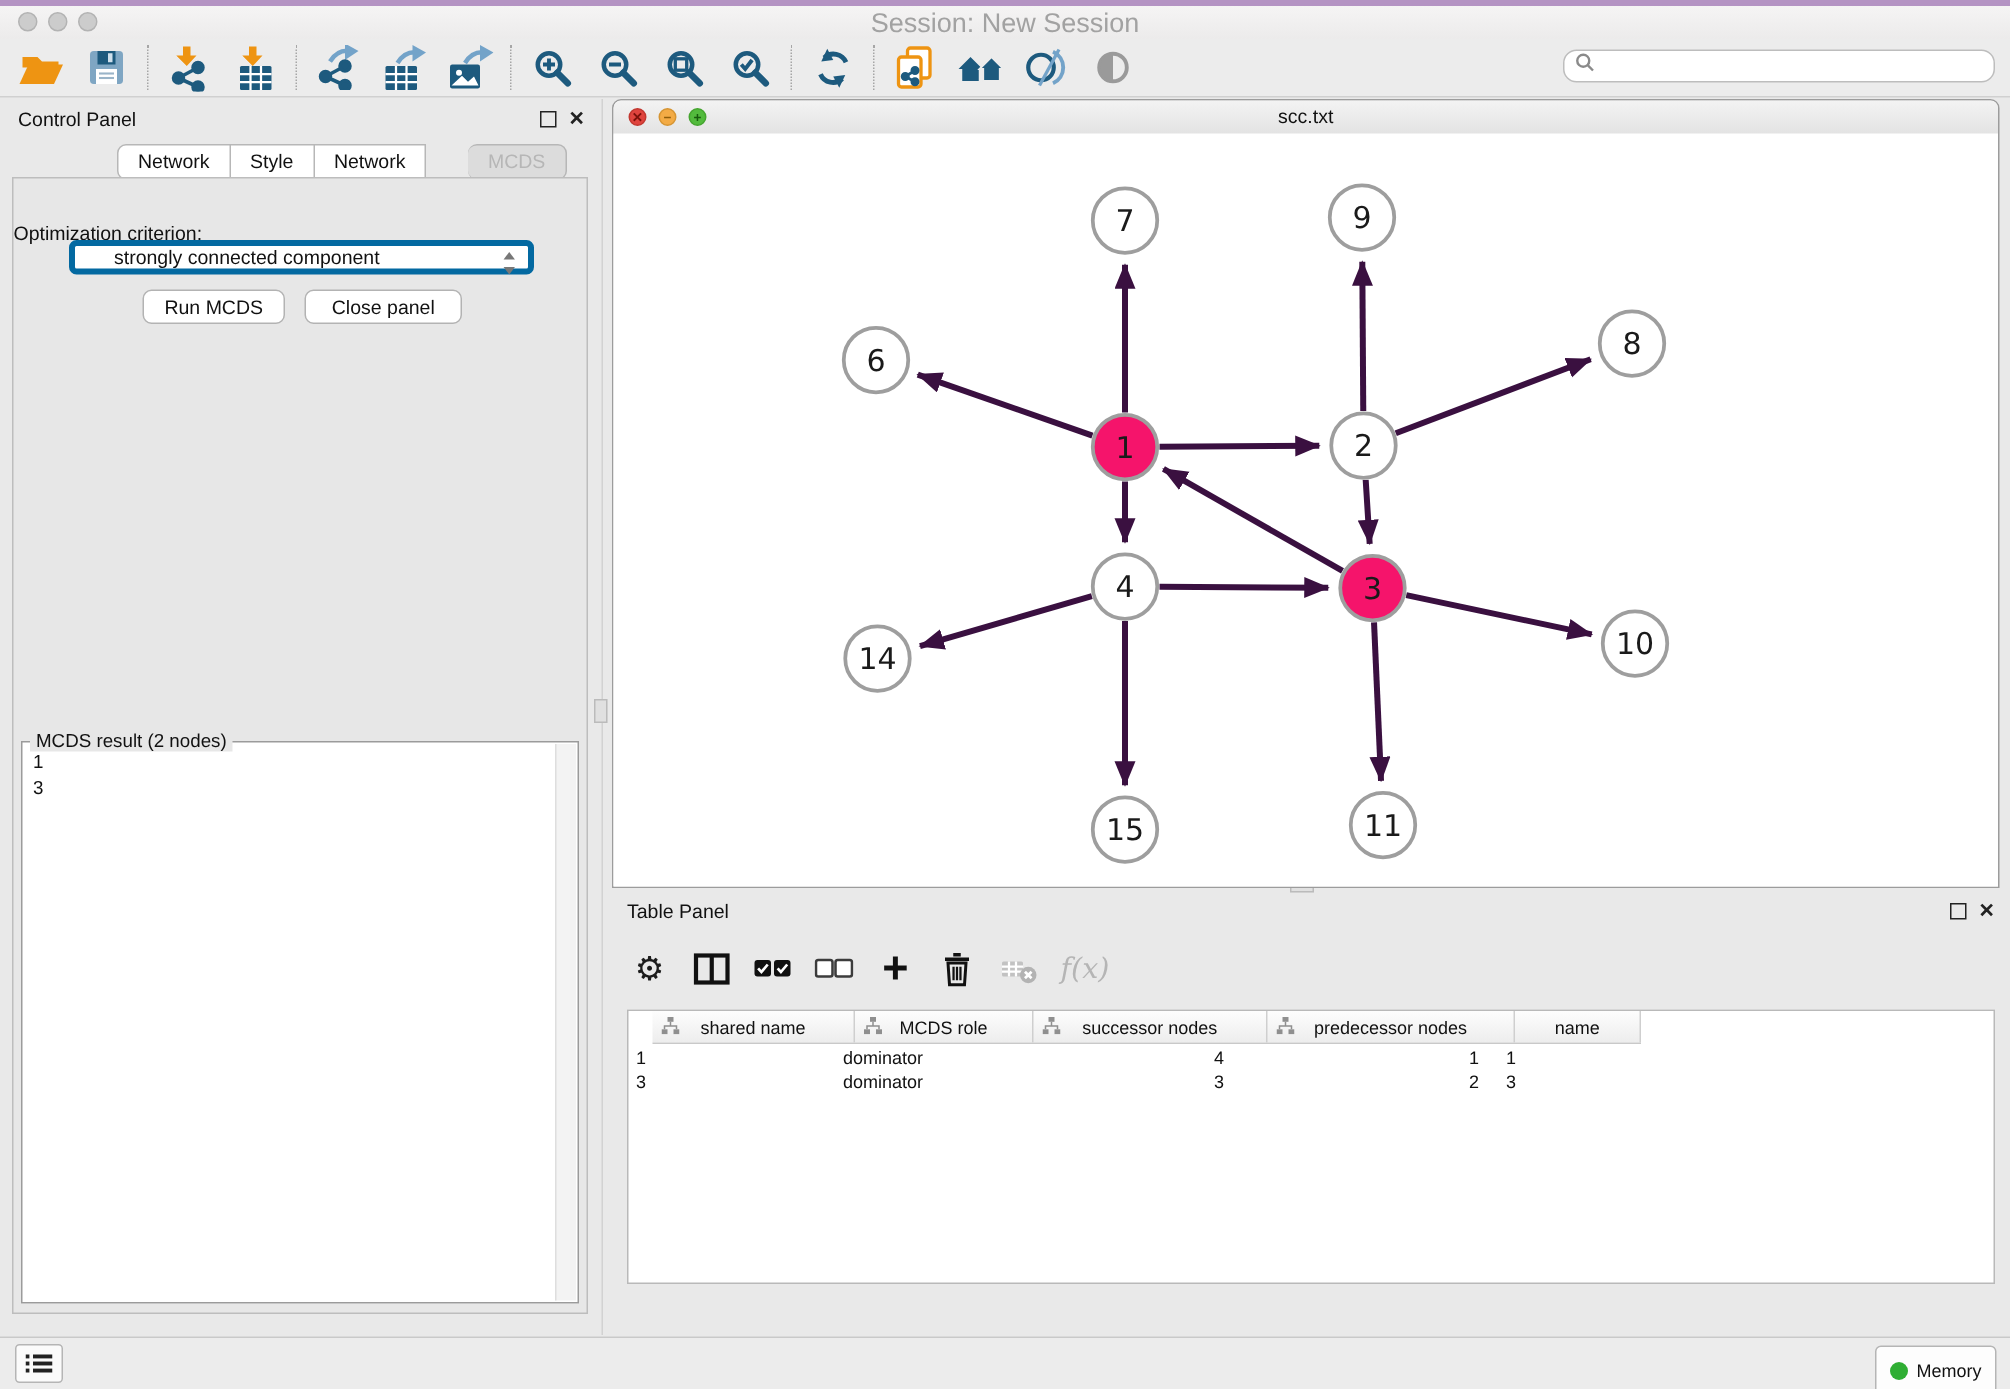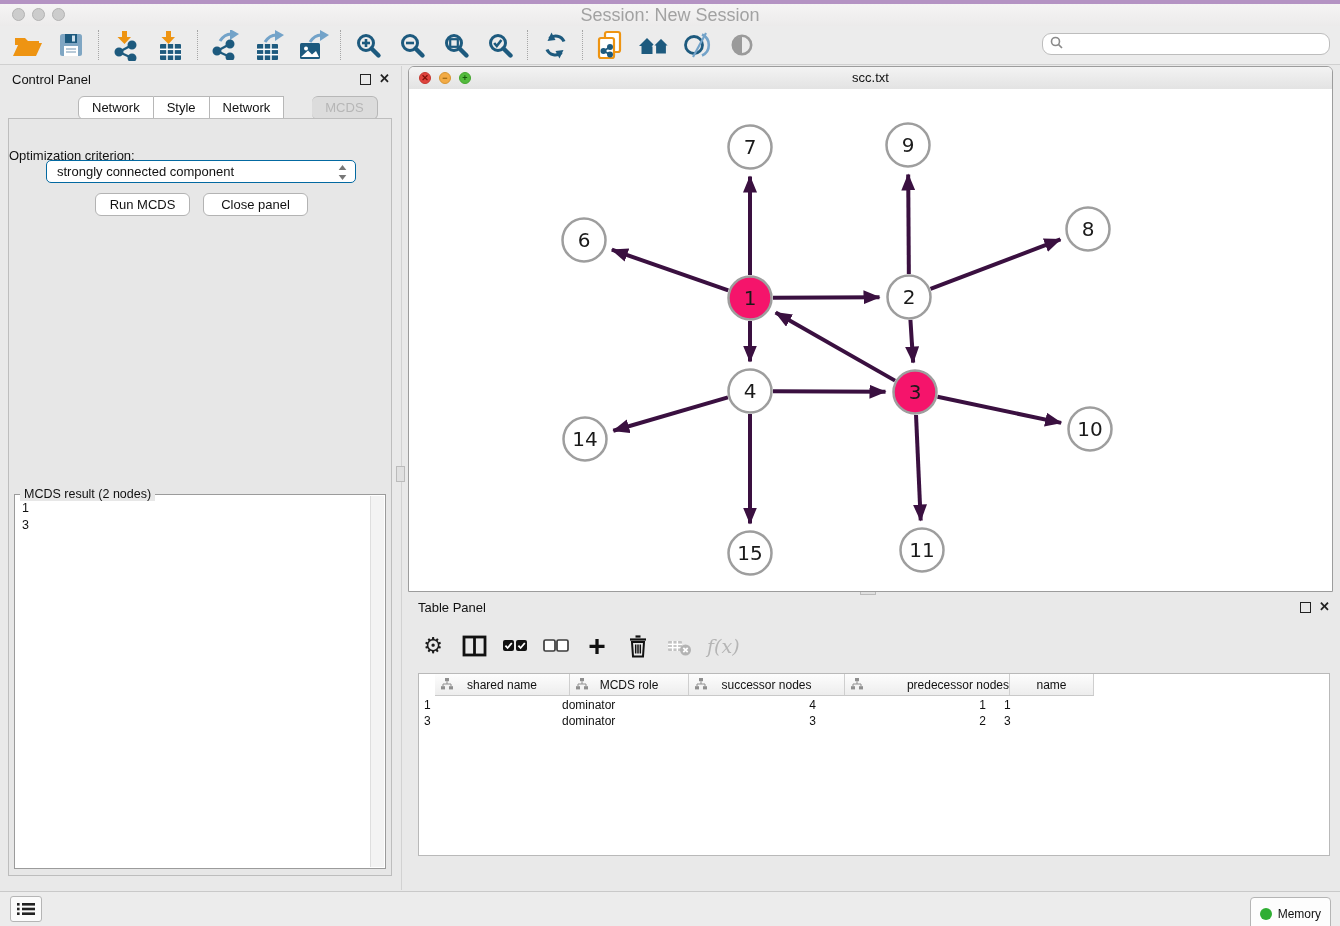--- a/index.html
+++ b/index.html
@@ -30,22 +30,22 @@
   .tabseg{height:22px;line-height:22px;padding:0 13px;background:#fff;border:1px solid #b7b7b7;
           border-left:none;font-size:13px;color:#111;white-space:nowrap;}
   .tabseg:first-child{border-left:1px solid #b7b7b7;border-radius:6px 0 0 6px;}
   .tabseg:last-child{border-radius:0 6px 6px 0;}
   .tabseg.sel{background:#dcdcdc;color:#b6b6b6;border-radius:6px;margin-left:28px;}
   
   .cp-panel{position:absolute;left:8px;top:118px;width:384px;height:758px;background:#e7e7e7;
             border:1px solid #bdbdbd;box-sizing:border-box;}
   .opt-label{position:absolute;left:0;width:100%;top:18px;text-align:left;font-size:13px;margin-top:11px;}
   .cp-select{position:absolute;left:37px;top:41px;width:310px;height:23px;background:#fff;
-             border:1px solid #0369a1;border-radius:5px;display:flex;align-items:center;
-             font-size:13px;padding-left:10px;box-sizing:border-box;}
+             border:4px solid #0369a1;border-radius:5px;display:flex;align-items:center;
+             font-size:13px;padding-left:26px;box-sizing:border-box;}
   .cp-select .stepper{position:absolute;right:8px;top:4px;}
   .btn{position:absolute;height:23px;background:#fff;border:1px solid #b3b3b3;border-radius:6px;
        font-size:13px;display:flex;align-items:center;justify-content:center;box-sizing:border-box;}
   .fieldset{position:absolute;left:5px;top:375px;width:372px;height:375px;background:#fff;
             border:1px solid #9b9b9b;box-sizing:border-box;}
   .fieldset .legend{position:absolute;top:-8px;left:5px;background:#e7e7e7;padding:0 4px;font-size:12.5px;}
   .result-lines{position:absolute;left:7px;top:5px;font-size:12.5px;line-height:17px;white-space:pre;}
   .scroll-track{position:absolute;right:1px;top:1px;bottom:1px;width:13px;background:#f3f3f3;border-left:1px solid #dedede;}
   
   .net-window{position:absolute;left:408px;top:66px;width:925px;height:526px;background:#fff;
@@ -462,21 +462,21 @@
           <span class="colicon"><svg width="12" height="12" viewBox="0 0 12 12">
               <g fill="#8f8f8f">
                 <rect x="4" y="0" width="4" height="3.2"></rect>
                 <rect x="0" y="8.2" width="4" height="3.2"></rect>
                 <rect x="8" y="8.2" width="4" height="3.2"></rect>
               </g>
               <path d="M6 3.2 V6 M2 8.2 V6 H10 V8.2" fill="none" stroke="#8f8f8f" stroke-width="1"></path>
             </svg></span>
           <span>successor nodes</span>
         </div>
-        <div class="th" style="width: 165px; justify-content: flex-end;">
+        <div class="th" style="width: 165px;">
           <span class="colicon"><svg width="12" height="12" viewBox="0 0 12 12">
               <g fill="#8f8f8f">
                 <rect x="4" y="0" width="4" height="3.2"></rect>
                 <rect x="0" y="8.2" width="4" height="3.2"></rect>
                 <rect x="8" y="8.2" width="4" height="3.2"></rect>
               </g>
               <path d="M6 3.2 V6 M2 8.2 V6 H10 V8.2" fill="none" stroke="#8f8f8f" stroke-width="1"></path>
             </svg></span>
           <span>predecessor nodes</span>
         </div>

